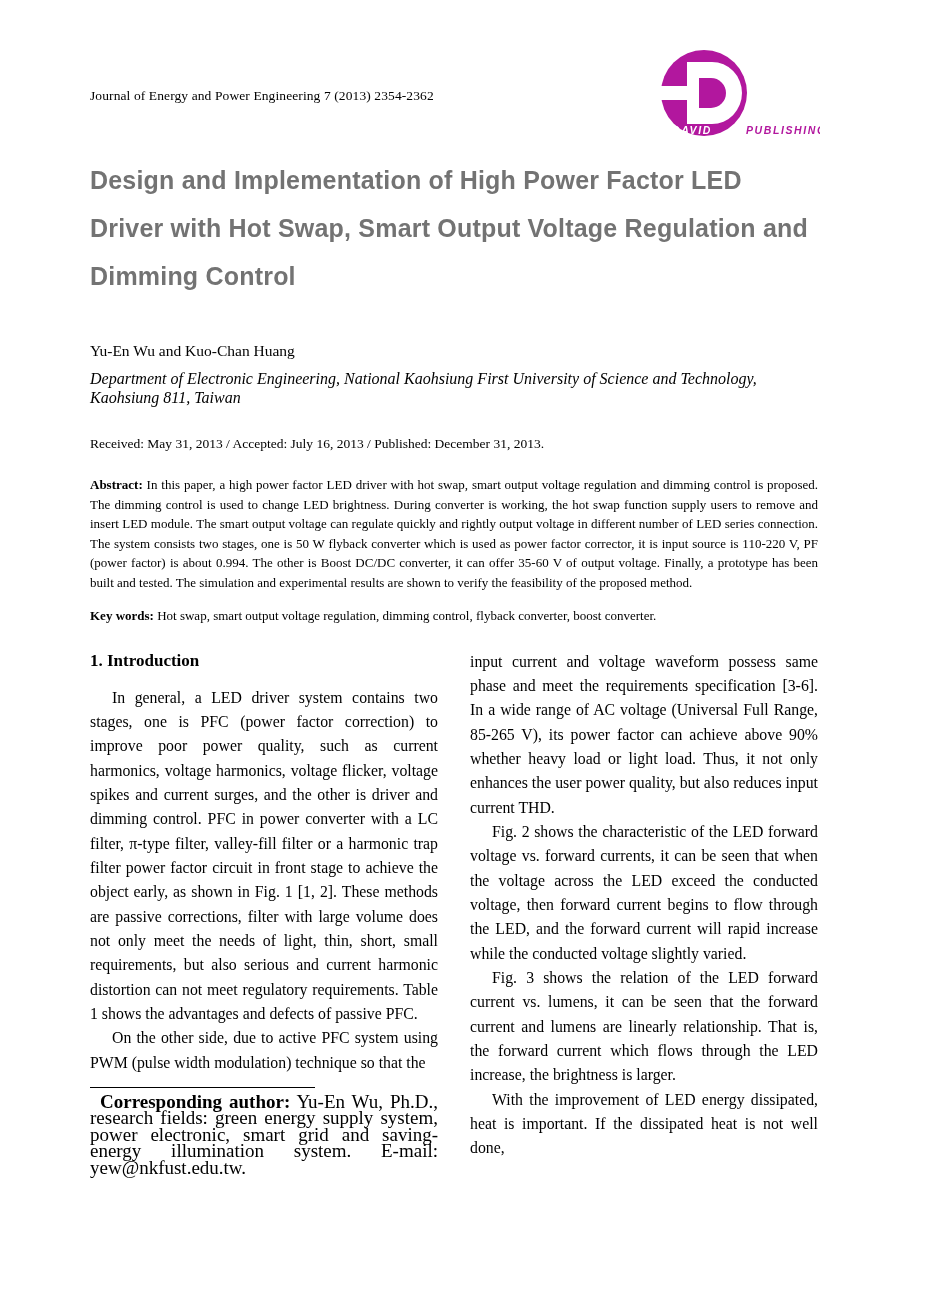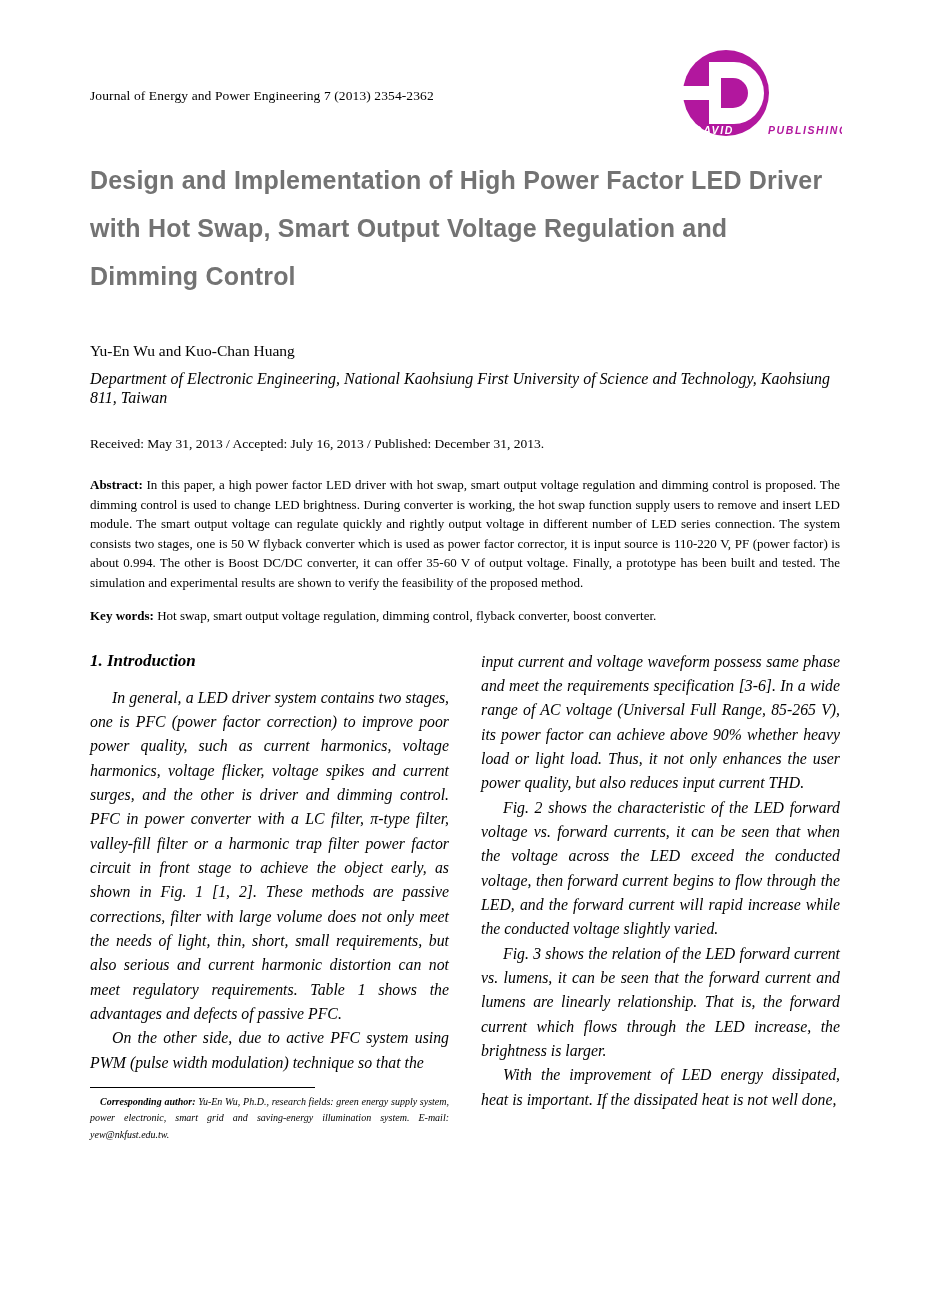--- a/index.html
+++ b/index.html
@@ -4,21 +4,21 @@
 <style>
   * { margin:0; padding:0; box-sizing:border-box; }
   html,body { background:#ffffff; }
   .page {
     position:relative;
     width:925px; height:1309px;
     margin:0 auto;
     background:#ffffff;
     color:#000000;
     font-family:"Liberation Serif", serif;
-    padding:86px 85px 30px 90px;
+    padding:86px 107px 30px 90px;
     overflow:hidden;
   }
   
   .header-row { position:relative; height:60px; }
   .journal-line {
     position:absolute; left:0; top:2px;
     font-size:13.5px; letter-spacing:0.1px;
   }
   .logo-wrap { position:absolute; right:-2px; top:-38px; width:178px; height:95px; }
   .logo-wrap svg { display:block; }
@@ -35,36 +35,36 @@
     letter-spacing:0.2px;
     color:#737373;
   }
   .authors   { margin-top:41px; font-size:15.5px; line-height:20px; }
   .affiliation { margin-top:8px; font-style:italic; font-size:16px; line-height:19px; }
   .dates     { margin-top:28px; font-size:13.5px; line-height:18px; }
   .abstract  { margin-top:22px; font-size:13px; line-height:19.5px; text-align:justify; }
   .keywords  { margin-top:4px;  font-size:13px; line-height:19.5px; text-align:justify; margin-top:14px;}
   .b { font-weight:bold; }
   
-  .columns { display:flex; gap:32px; margin-top:24px;font-style:italic; }
+  .columns { display:flex; gap:32px; margin-top:24px; }
   .col { width:359px; }
   h2.sec-heading {
     font-size:17px; font-weight:bold; line-height:22px;
     margin-bottom:14px;
   }
   .col p {
     font-size:15.8px; line-height:24.35px;
     text-align:justify;
   }
   .indent { text-indent:22px; }
   
   .footnote { margin-top:12px; }
   .footnote-rule { width:225px; border-top:1px solid #000; margin-bottom:6px; }
   .footnote p {
-    font-size:10px; line-height:16.4px; text-align:justify; text-indent:10px;
+    font-size:19px; line-height:16.4px; text-align:justify; text-indent:10px;
   }
 </style>
 </head>
 <body>
 
 <div class="page">
 
   <div class="header-row">
     <div class="journal-line">Journal of Energy and Power Engineering 7 (2013) 2354-2362</div>
 

